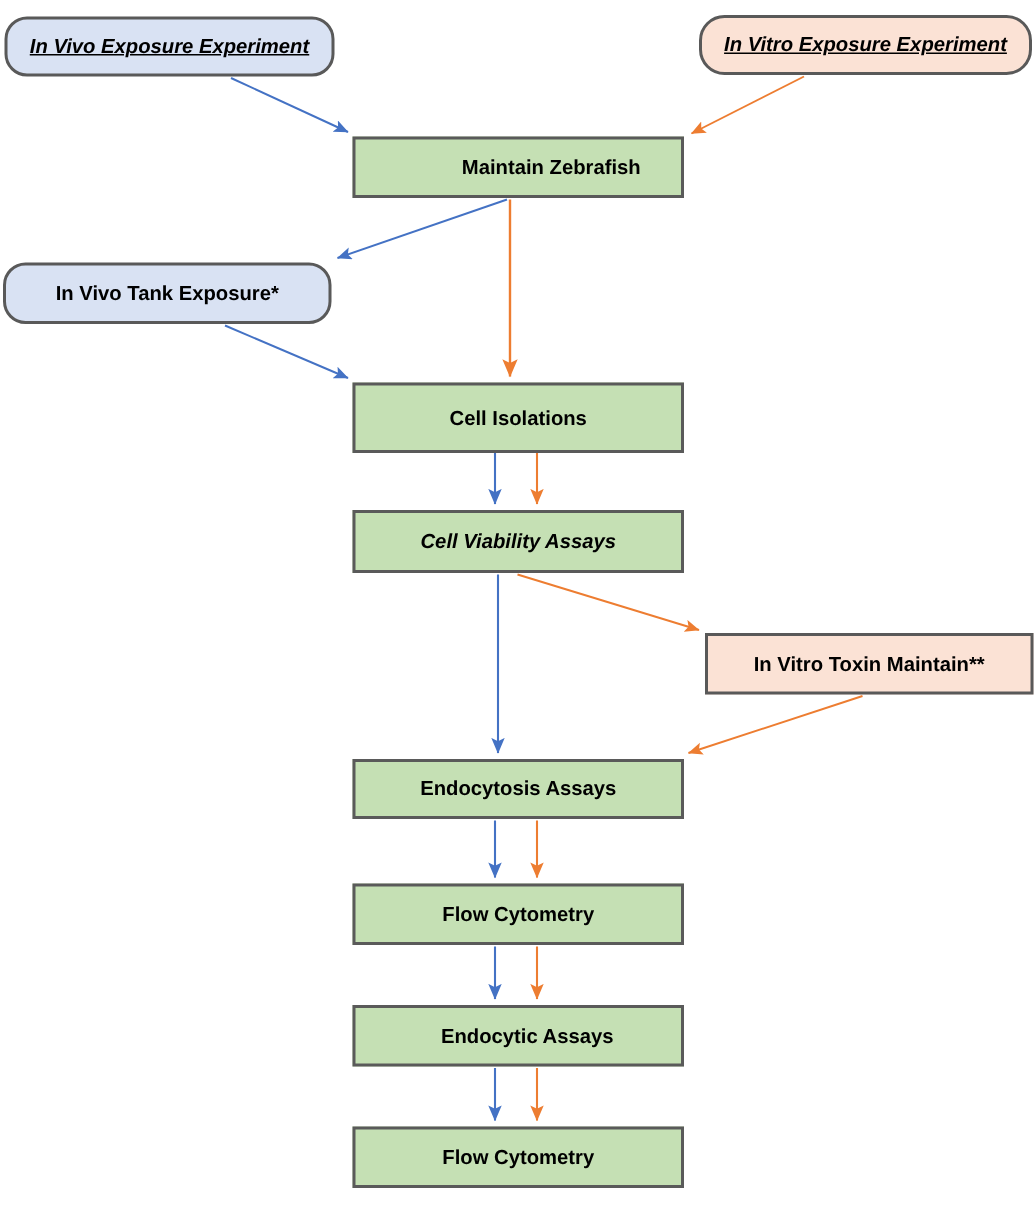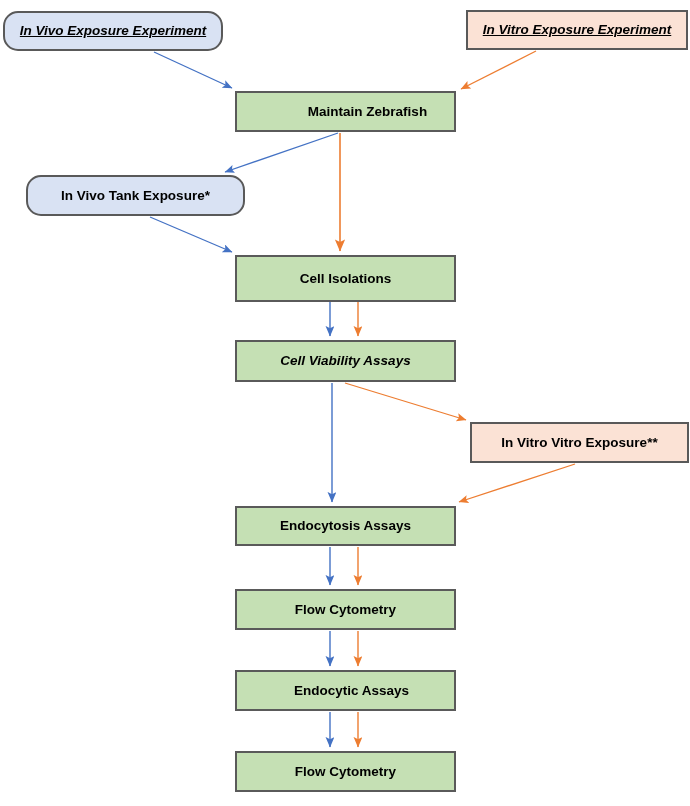--- a/index.html
+++ b/index.html
@@ -101,42 +101,42 @@
     <line x1="358" y1="631" x2="358" y2="666" stroke="#ed7d31" stroke-width="1.4" marker-end="url(#arrow-orange)"></line>
 
     <line x1="330" y1="712" x2="330" y2="747" stroke="#4472c4" stroke-width="1.4" marker-end="url(#arrow-blue)"></line>
     <line x1="358" y1="712" x2="358" y2="747" stroke="#ed7d31" stroke-width="1.4" marker-end="url(#arrow-orange)"></line>
   </svg>
 
   <div class="node node-blue node-title" style="left:3px; top:11px; width:220px; height:40px;">
     <span>In Vivo Exposure Experiment</span>
   </div>
 
-  <div class="node node-peach node-title" style="left:466px; top:10px; width:222px; height:40px;">
+  <div class="node node-peach node-title" style="left:466px; top:10px; width:222px; height:40px;border-radius:17px;">
     <span>In Vitro Exposure Experiment</span>
   </div>
 
   <div class="node node-green" style="left:235px; top:91px; width:221px; height:41px;padding-left:44px;">
     <span>Maintain Zebrafish</span>
   </div>
 
-  <div class="node node-blue" style="left:2px; top:175px; width:219px; height:41px;margin-left:24px;">
+  <div class="node node-blue" style="left:2px; top:175px; width:219px; height:41px;">
     <span>In Vivo Tank Exposure*</span>
   </div>
 
   <div class="node node-green" style="left:235px; top:255px; width:221px; height:47px;">
     <span>Cell Isolations</span>
   </div>
 
   <div class="node node-green" style="left:235px; top:340px; width:221px; height:42px;font-style:italic;">
     <span>Cell Viability Assays</span>
   </div>
 
   <div class="node node-peach" style="left:470px; top:422px; width:219px; height:41px;">
-    <span>In Vitro Vitro Exposure**</span>
+    <span>In Vitro Toxin Maintain**</span>
   </div>
 
   <div class="node node-green" style="left:235px; top:506px; width:221px; height:40px;">
     <span>Endocytosis Assays</span>
   </div>
 
   <div class="node node-green" style="left:235px; top:589px; width:221px; height:41px;">
     <span>Flow Cytometry</span>
   </div>
 

